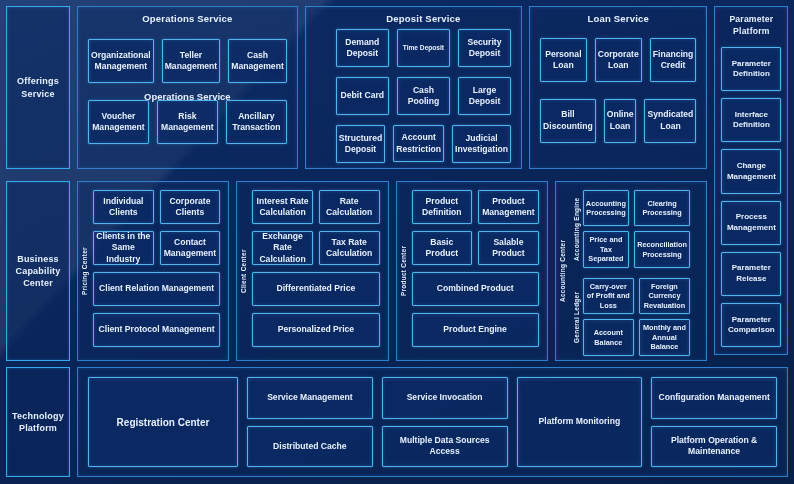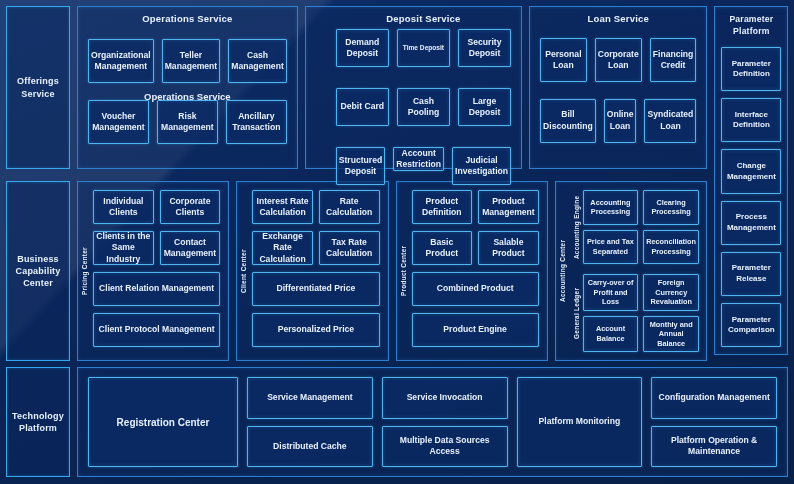--- a/index.html
+++ b/index.html
@@ -87,21 +87,21 @@
     padding:2px 0;
   }
   .sub-body{
     flex:1;display:flex;flex-direction:column;gap:7px;
     padding:8px 8px 8px 2px;box-sizing:border-box;
   }
   .sub-body .cell{height:34px;}
   .sub-body .wide{height:34px;}
 
   
-  .acct-inner{flex:1;display:flex;flex-direction:column;gap:10px;padding:8px 7px 8px 1px;box-sizing:border-box;}
+  .acct-inner{flex:1;display:flex;flex-direction:column;gap:10px;padding:8px 16px 8px 1px;box-sizing:border-box;}
   .acct-seg{display:flex;flex-direction:row;flex:1;}
   .acct-seg .vlabel{flex:0 0 13px;}
   .acct-seg .seg-grid{flex:1;display:grid;grid-template-columns:repeat(2,1fr);grid-template-rows:repeat(2,1fr);gap:5px;}
   .acct-seg .seg-grid .cell{font-size:7.3px;}
 
   
   .paramcol{
     flex:0 0 74px;
     border:1px solid #2f7fd0;
     background:rgba(10,40,96,0.45);
@@ -143,34 +143,34 @@
           <div class="cell tall">Voucher Management</div>
           <div class="cell tall">Risk Management</div>
           <div class="cell tall">Ancillary Transaction</div>
         </div>
       </div>
       <div class="overlap-label">Operations Service</div>
     </div>
 
     <div class="group" style="flex:1 1 0;padding-left:20px;">
       <div class="group-title">Deposit Service</div>
-      <div class="group-body" style="gap:21px;justify-content:center;">
+      <div class="group-body" style="gap:10px;justify-content:center;">
         <div class="grid3">
           <div class="cell" style="height:38px;">Demand Deposit</div>
           <div class="cell small" style="height:38px;">Time Deposit</div>
           <div class="cell" style="height:38px;">Security Deposit</div>
         </div>
         <div class="grid3">
           <div class="cell" style="height:38px;">Debit Card</div>
           <div class="cell" style="height:38px;">Cash Pooling</div>
           <div class="cell" style="height:38px;">Large Deposit</div>
         </div>
         <div class="grid3">
           <div class="cell" style="height:38px;">Structured Deposit</div>
-          <div class="cell" style="height:24px;">Account Restriction</div>
+          <div class="cell" style="height:37px;">Account Restriction</div>
           <div class="cell" style="height:38px;">Judicial Investigation</div>
         </div>
       </div>
     </div>
 
     <div class="group" style="flex:1 1 0;">
       <div class="group-title">Loan Service</div>
       <div class="group-body" style="justify-content:space-evenly;padding-bottom:16px;">
         <div class="grid3">
           <div class="cell tall">Personal Loan</div>

